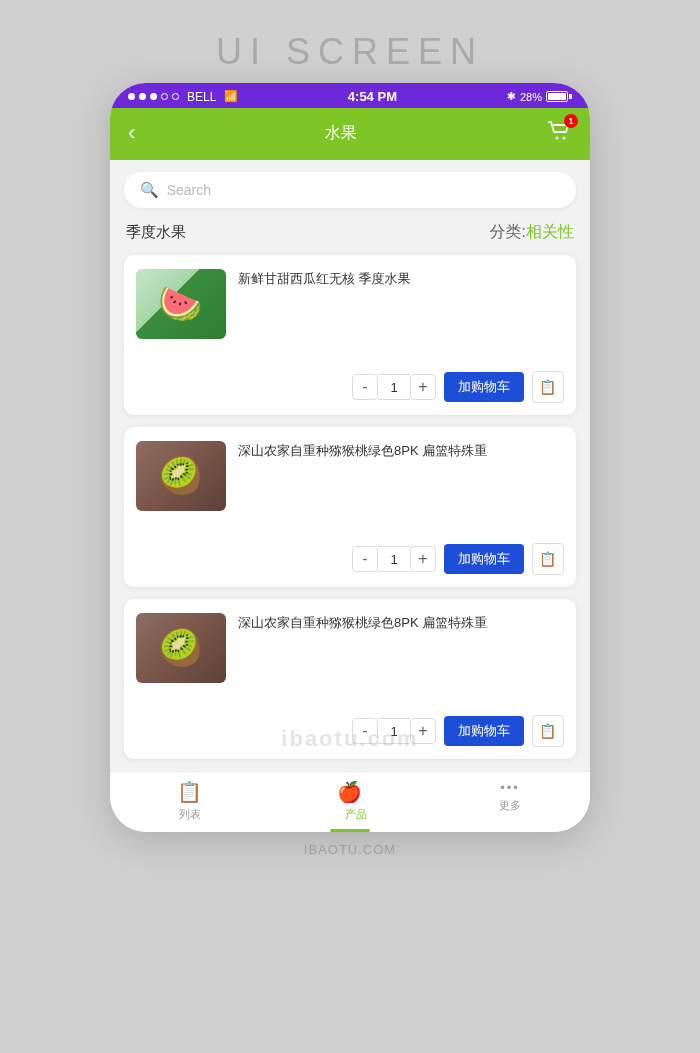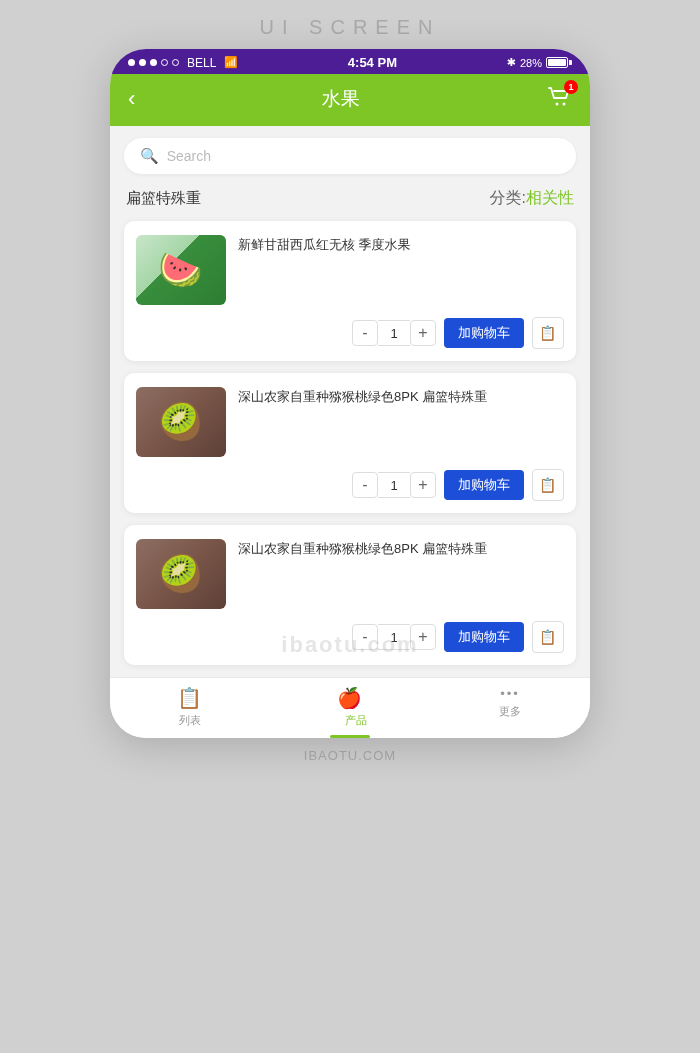--- a/index.html
+++ b/index.html
@@ -10,40 +10,40 @@
       font-family: -apple-system, 'PingFang SC', 'Microsoft YaHei', sans-serif;
       display: flex;
       flex-direction: column;
       align-items: center;
       justify-content: flex-start;
     }
 
     
     .ui-title {
       color: #aaa;
-      font-size: 20px;
+      font-size: 36px;
       font-weight: 300;
       letter-spacing: 8px;
-      margin-top: 16px;
+      margin-top: 31px;
       margin-bottom: 10px;
     }
 
     
     .phone-frame {
       width: 480px;
       background: #f2f2f2;
       border-radius: 36px;
       overflow: hidden;
       box-shadow: 0 8px 40px rgba(0,0,0,0.18);
       position: relative;
     }
 
     
     .status-bar {
-      background: #4c1d95;
+      background: #6d28d9;
       display: flex;
       justify-content: space-between;
       align-items: center;
       padding: 6px 18px 4px 18px;
       color: white;
       font-size: 11px;
     }
     .status-left { display: flex; align-items: center; gap: 4px; }
     .status-center { font-size: 13px; font-weight: 600; }
     .status-right { display: flex; align-items: center; gap: 4px; font-size: 11px; }
@@ -70,21 +70,21 @@
       padding: 10px 18px 12px 18px;
     }
     .nav-back {
       color: white;
       font-size: 22px;
       font-weight: 300;
       cursor: pointer;
     }
     .nav-title {
       color: white;
-      font-size: 19px;
+      font-size: 16px;
       font-weight: 500;
     }
     .nav-cart {
       position: relative;
       cursor: pointer;
     }
     .cart-icon-svg { width: 26px; height: 26px; }
     .cart-badge {
       position: absolute;
       top: -4px; right: -6px;
@@ -130,20 +130,21 @@
 
     
     .product-card {
       background: white;
       border-radius: 10px;
       margin-bottom: 12px;
       padding: 14px 12px 12px 12px;
       display: flex;
       flex-direction: column;
       box-shadow: 0 1px 6px rgba(0,0,0,0.07);
+      gap: 20px;
     }
     .card-top {
       display: flex;
       gap: 12px;
       margin-bottom: 12px;
     }
     .product-img {
       width: 90px; height: 70px;
       border-radius: 6px;
       overflow: hidden;
@@ -324,21 +325,21 @@
   </div>
 
   <div class="content">
 
     <div class="search-bar">
       <span class="search-icon-wrap">🔍</span>
       <span class="search-input-text">Search</span>
     </div>
 
     <div class="section-header">
-      <span class="section-title">扁篮特殊重</span>
+      <span class="section-title">季度水果</span>
       <span class="section-sort">
         <span>分类:</span><span class="section-sort-val">相关性</span>
       </span>
     </div>
 
     <div class="product-card">
       <div class="card-top">
         <div class="product-img">
           <div class="img-watermelon"></div>
         </div>

